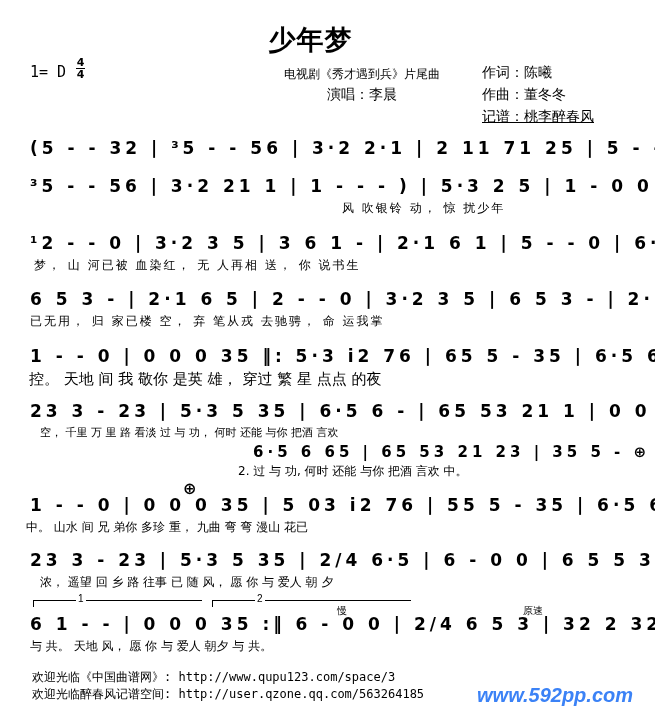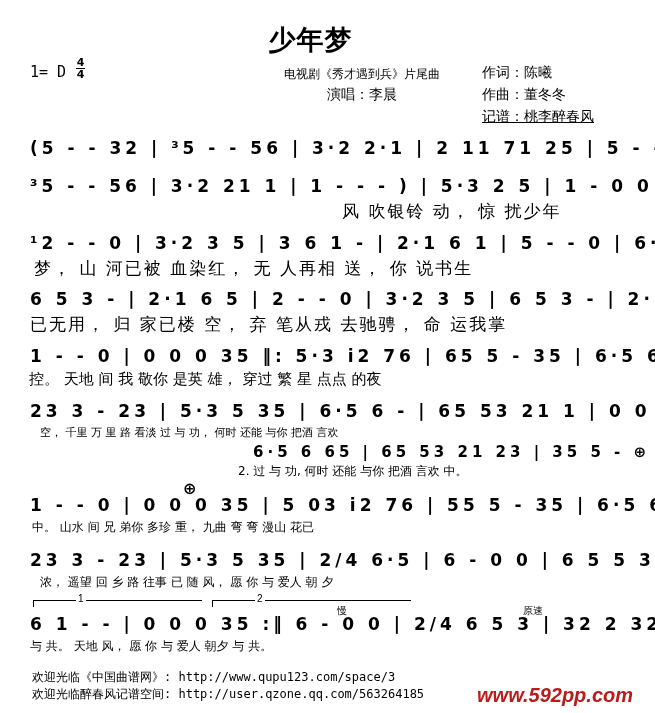--- a/index.html
+++ b/index.html
@@ -9,25 +9,25 @@
   .title { left: 0; width: 621px; top: 22px; text-align: center; font-size: 27px; font-weight: bold;
            font-family: "DejaVu Serif", serif; letter-spacing: 1px; }
   .key { left: 30px; top: 63px; font-size: 15px; font-family: "DejaVu Sans Mono", monospace; }
   .timesig { left: 76px; top: 57px; font-size: 11px; font-weight: bold; line-height: 11px; text-align: center;
              font-family: "DejaVu Sans", sans-serif; }
   .meta { font-size: 14px; font-family: "DejaVu Serif", serif; }
   .meta-sm { font-size: 12px; font-family: "DejaVu Serif", serif; }
   .row { position: absolute; left: 0; width: 655px; }
   .notes { position: absolute; font-size: 17px; font-weight: bold; letter-spacing: 4px; white-space: nowrap;
            font-family: "DejaVu Sans", sans-serif; }
-  .lyrics { position: absolute; font-size: 17px; white-space: nowrap; letter-spacing: 2px;
+  .lyrics { position: absolute; font-size: 12px; white-space: nowrap; letter-spacing: 2px;
             font-family: "DejaVu Sans", sans-serif; }
   .footer { font-size: 12px; font-family: "DejaVu Sans Mono", monospace; left: 32px; }
   .brand { right: 22px; top: 684px; font-size: 20px; font-weight: bold; font-style: italic;
-           color: #b91c1c; font-family: "Liberation Sans", sans-serif; }
+           color: #3b82f6; font-family: "Liberation Sans", sans-serif; }
   .volta { position: absolute; border-top: 1px solid #000; border-left: 1px solid #000; height: 6px; }
   .volta span { position: absolute; top: -8px; font-size: 10px; background: #fff; padding: 0 2px; }
   .tempo { font-size: 10px; font-family: "DejaVu Serif", serif; }
   .coda { font-size: 16px; font-weight: bold; }
 </style>
 </head>
 <body>
 
 <div class="abs title">少年梦</div>
 <div class="abs key">1= D</div>
@@ -72,21 +72,21 @@
 </div>
 
 <div class="row" style="top:443px;">
   <div class="notes" style="left:253px;top:0;font-size:15px;">6·5 6 65 | 65 53 21 23 | 35 5 - ⊕</div>
   <div class="lyrics" style="left:238px;top:20px;font-size:12px;letter-spacing:0;">2. 过  与 功, 何时    还能 与你 把酒 言欢        中。</div>
 </div>
 
 <div class="row" style="top:495px;">
   <div class="abs coda" style="left:183px;top:-16px;">⊕</div>
   <div class="notes" style="left:30px;top:0;">1 - - 0 | 0 0 0 35 | 5 03 i2 76 | 55 5 - 35 | 6·5 61 12 |</div>
-  <div class="lyrics" style="left:32px;top:24px;font-size:12px;letter-spacing:0;">中。                         山水   间   兄 弟你 多珍       重，       九曲     弯   弯 漫山 花已</div>
+  <div class="lyrics" style="left:26px;top:24px;font-size:12px;letter-spacing:0;">中。                         山水   间   兄 弟你 多珍       重，       九曲     弯   弯 漫山 花已</div>
 </div>
 
 <div class="row" style="top:550px;">
   <div class="notes" style="left:30px;top:0;">23 3 - 23 | 5·3 5 35 | 2/4 6·5 | 6 - 0 0 | 6 5 5 32 2 | 0 0 3 2 |</div>
   <div class="lyrics" style="left:40px;top:24px;font-size:12px;letter-spacing:0;">浓，     遥望    回  乡 路 往事      已  随     风，          愿 你 与 爱人             朝 夕</div>
 </div>
 
 <div class="row" style="top:600px;">
   <div class="volta" style="left:33px;top:0;width:168px;">
     <span style="left:42px;">1</span>

